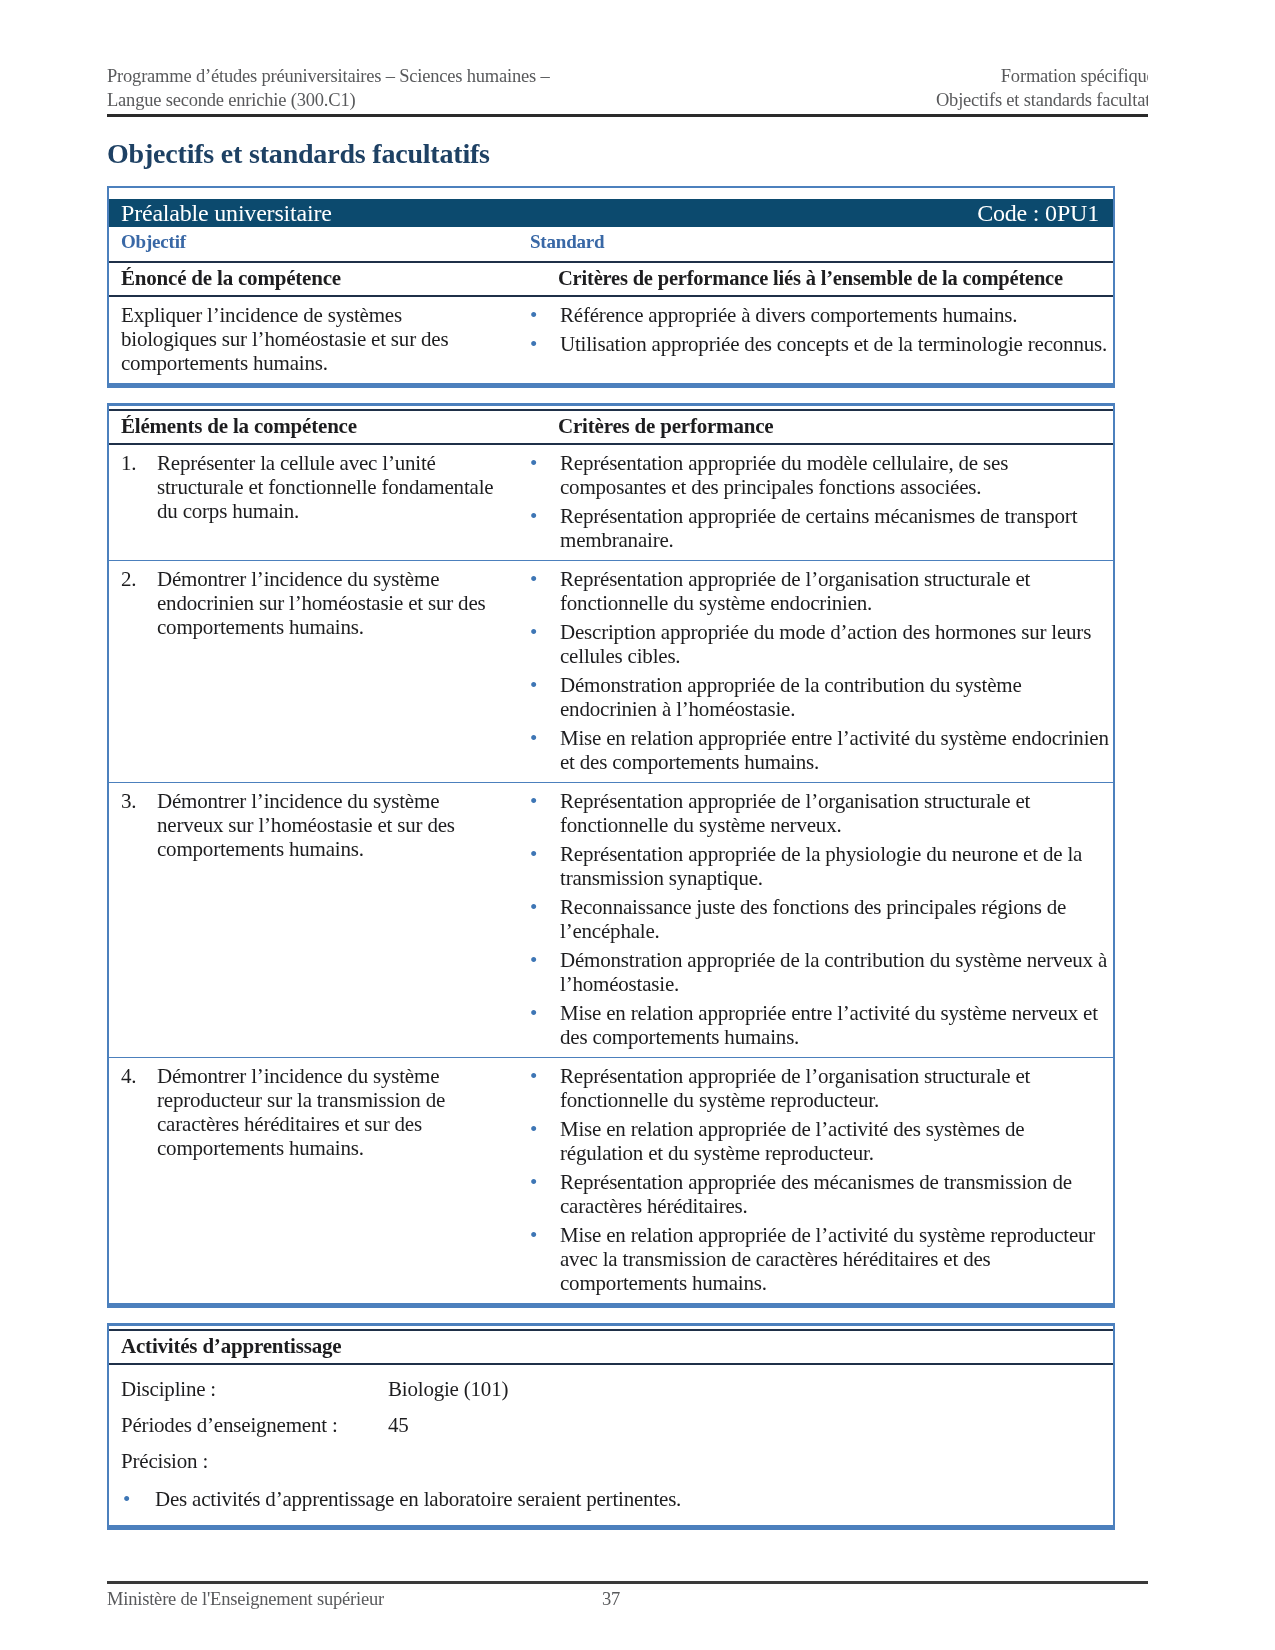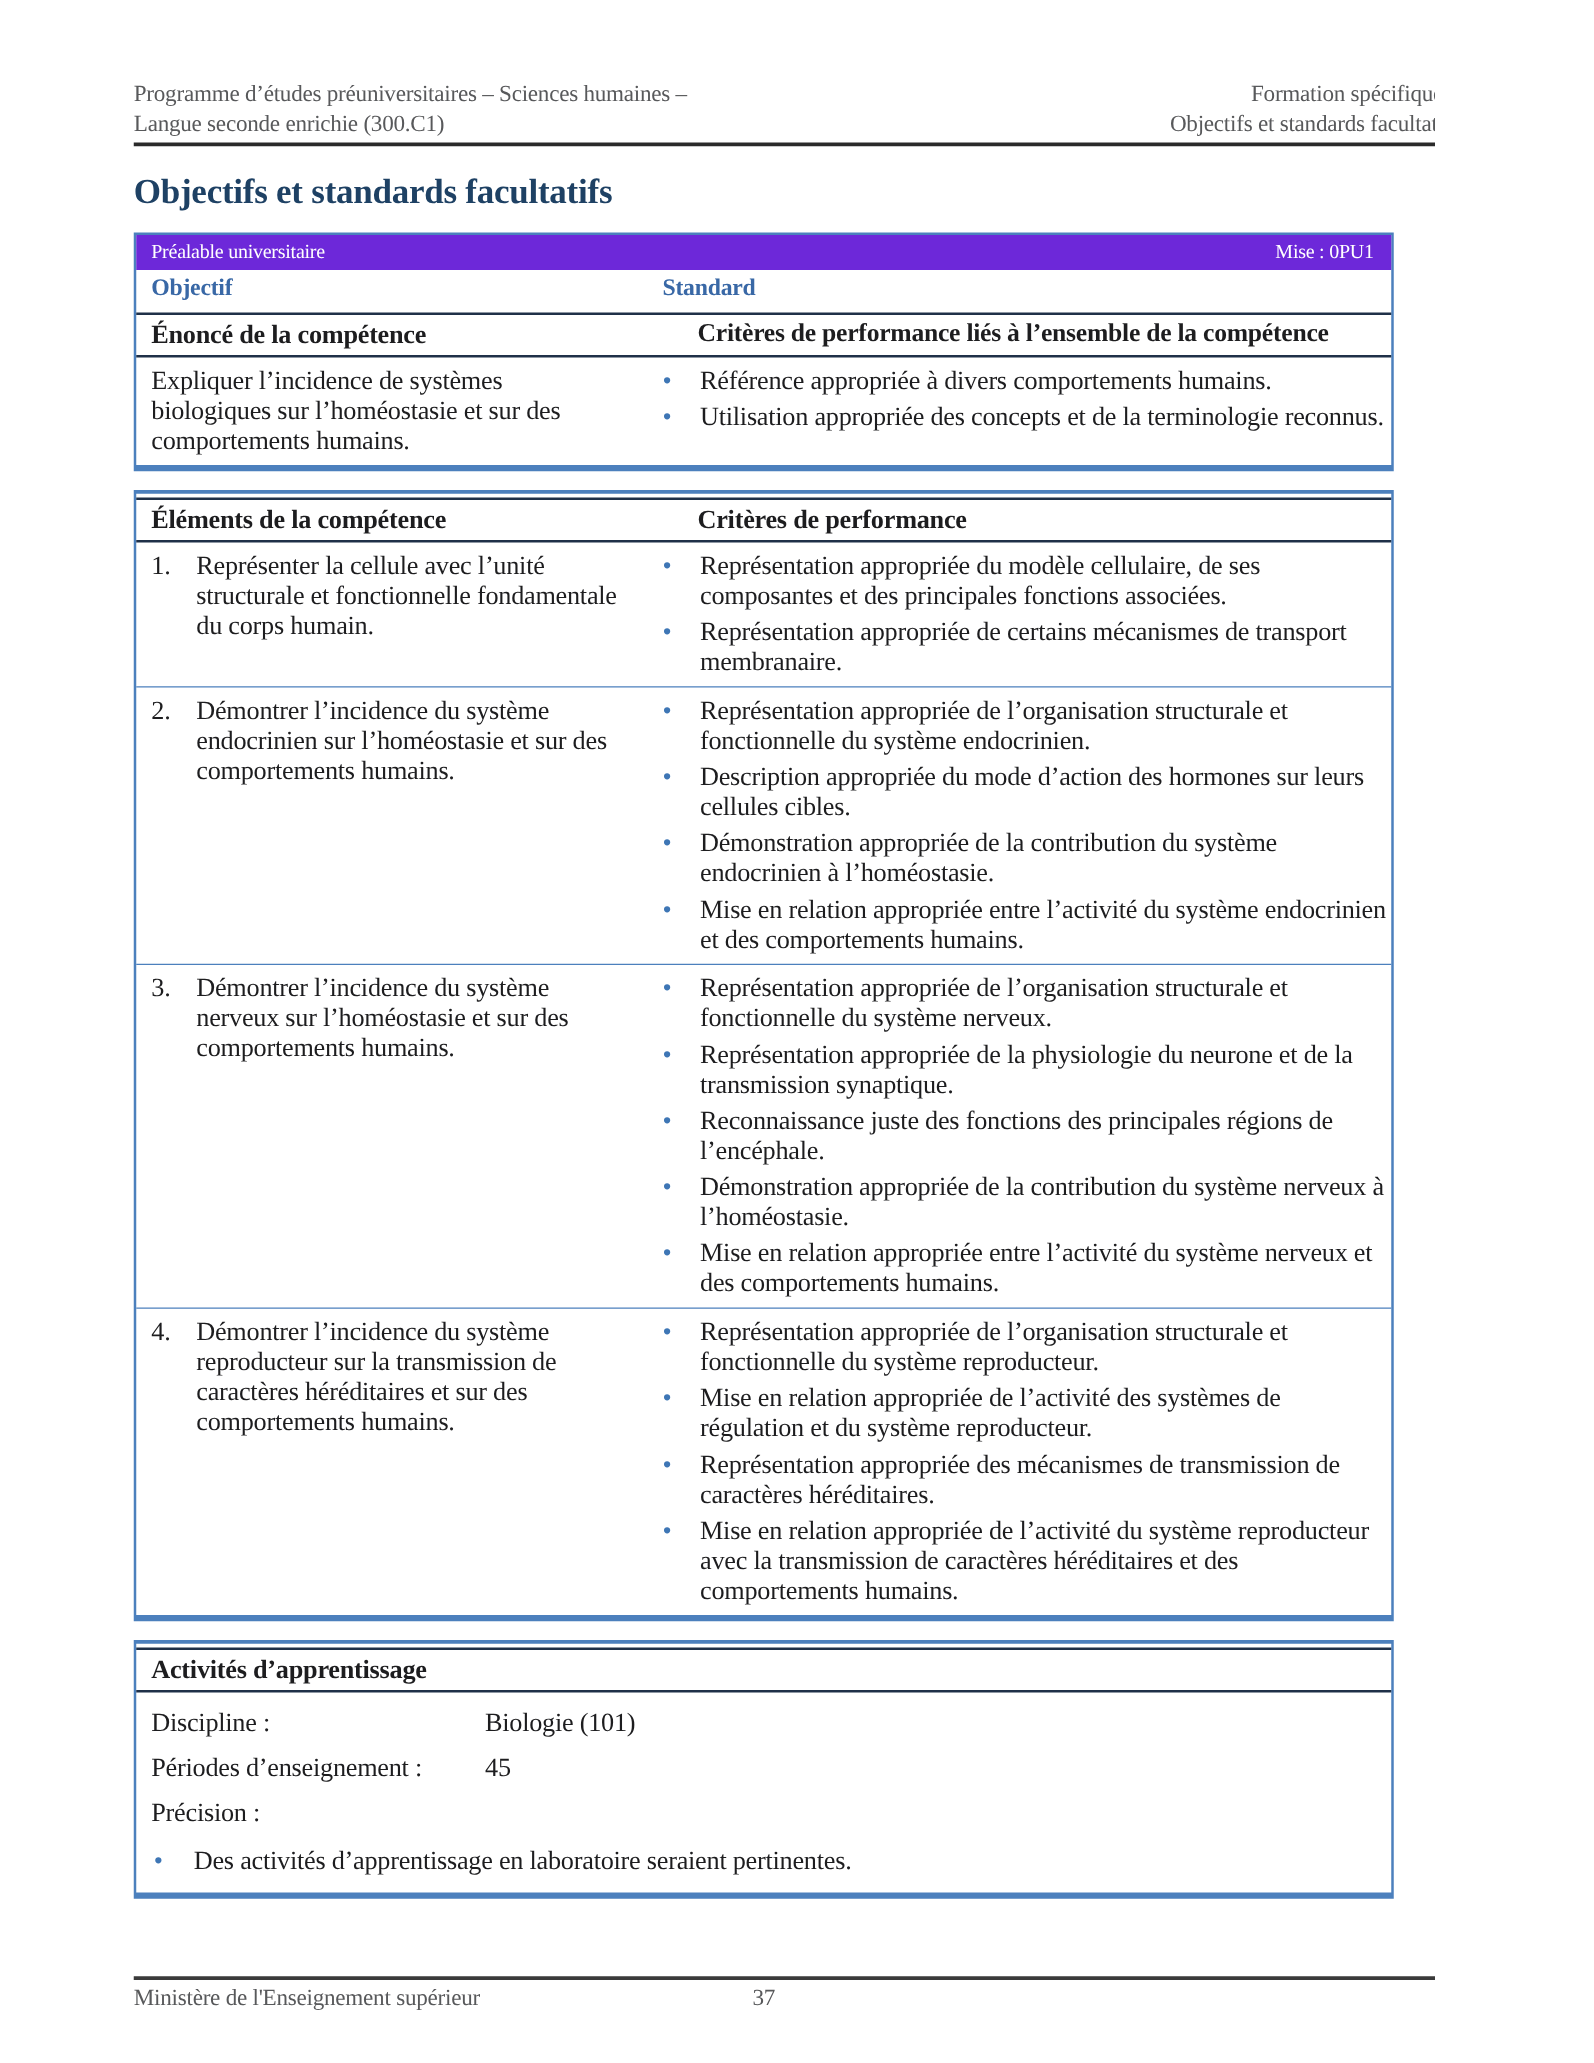--- a/index.html
+++ b/index.html
@@ -17,22 +17,22 @@
 
   
   .tbl{margin:15px 0 0 107px;width:1008px;box-sizing:border-box;
        border:2px solid #4c80bd;border-bottom-width:5px;background:#fff;}
   .tbl2,.tbl3{border-top-width:3px;}
   .grid{display:grid;grid-template-columns:403px 1fr;}
   .cell-left{padding:0 10px 0 12px;box-sizing:border-box;}
   .cell-right{padding:0 4px 0 18px;box-sizing:border-box;}
 
   
-  .banner{background:#6d28d9;color:#ffffff;height:28px;display:flex;align-items:center;
-          justify-content:space-between;padding:0 14px 0 12px;font-size:16px;}
+  .banner{background:#0c4a6e;color:#ffffff;height:28px;display:flex;align-items:center;
+          justify-content:space-between;padding:0 14px 0 12px;font-size:24px;margin-top:11px;}
 
   
   .os-row{padding:4px 0 8px 0;font-size:19px;font-weight:bold;color:#3968a6;}
 
   
   .thead{border-top:2px solid #1f3048;border-bottom:2px solid #1f3048;
          font-weight:bold;font-size:21px;line-height:24px;padding:3px 0 5px 0;gap:28px;}
   .tbl2 .thead,.tbl3 .thead{margin-top:3px;}
   .thead .nowrap{white-space:nowrap;font-size:20.5px;}
 
@@ -80,21 +80,21 @@
       <div>Objectifs et standards facultatifs</div>
     </div>
   </div>
   <div class="hrule"></div>
 
   <h1 class="doc-title">Objectifs et standards facultatifs</h1>
 
   <section class="tbl tbl1">
     <div class="banner">
       <span>Préalable universitaire</span>
-      <span>Mise : 0PU1</span>
+      <span>Code : 0PU1</span>
     </div>
     <div class="grid os-row">
       <div class="cell-left">Objectif</div>
       <div class="cell-right">Standard</div>
     </div>
     <div class="grid thead">
       <div class="cell-left">Énoncé de la compétence</div>
       <div class="cell-right nowrap">Critères de performance liés à l’ensemble de la compétence</div>
     </div>
     <div class="grid brow">

